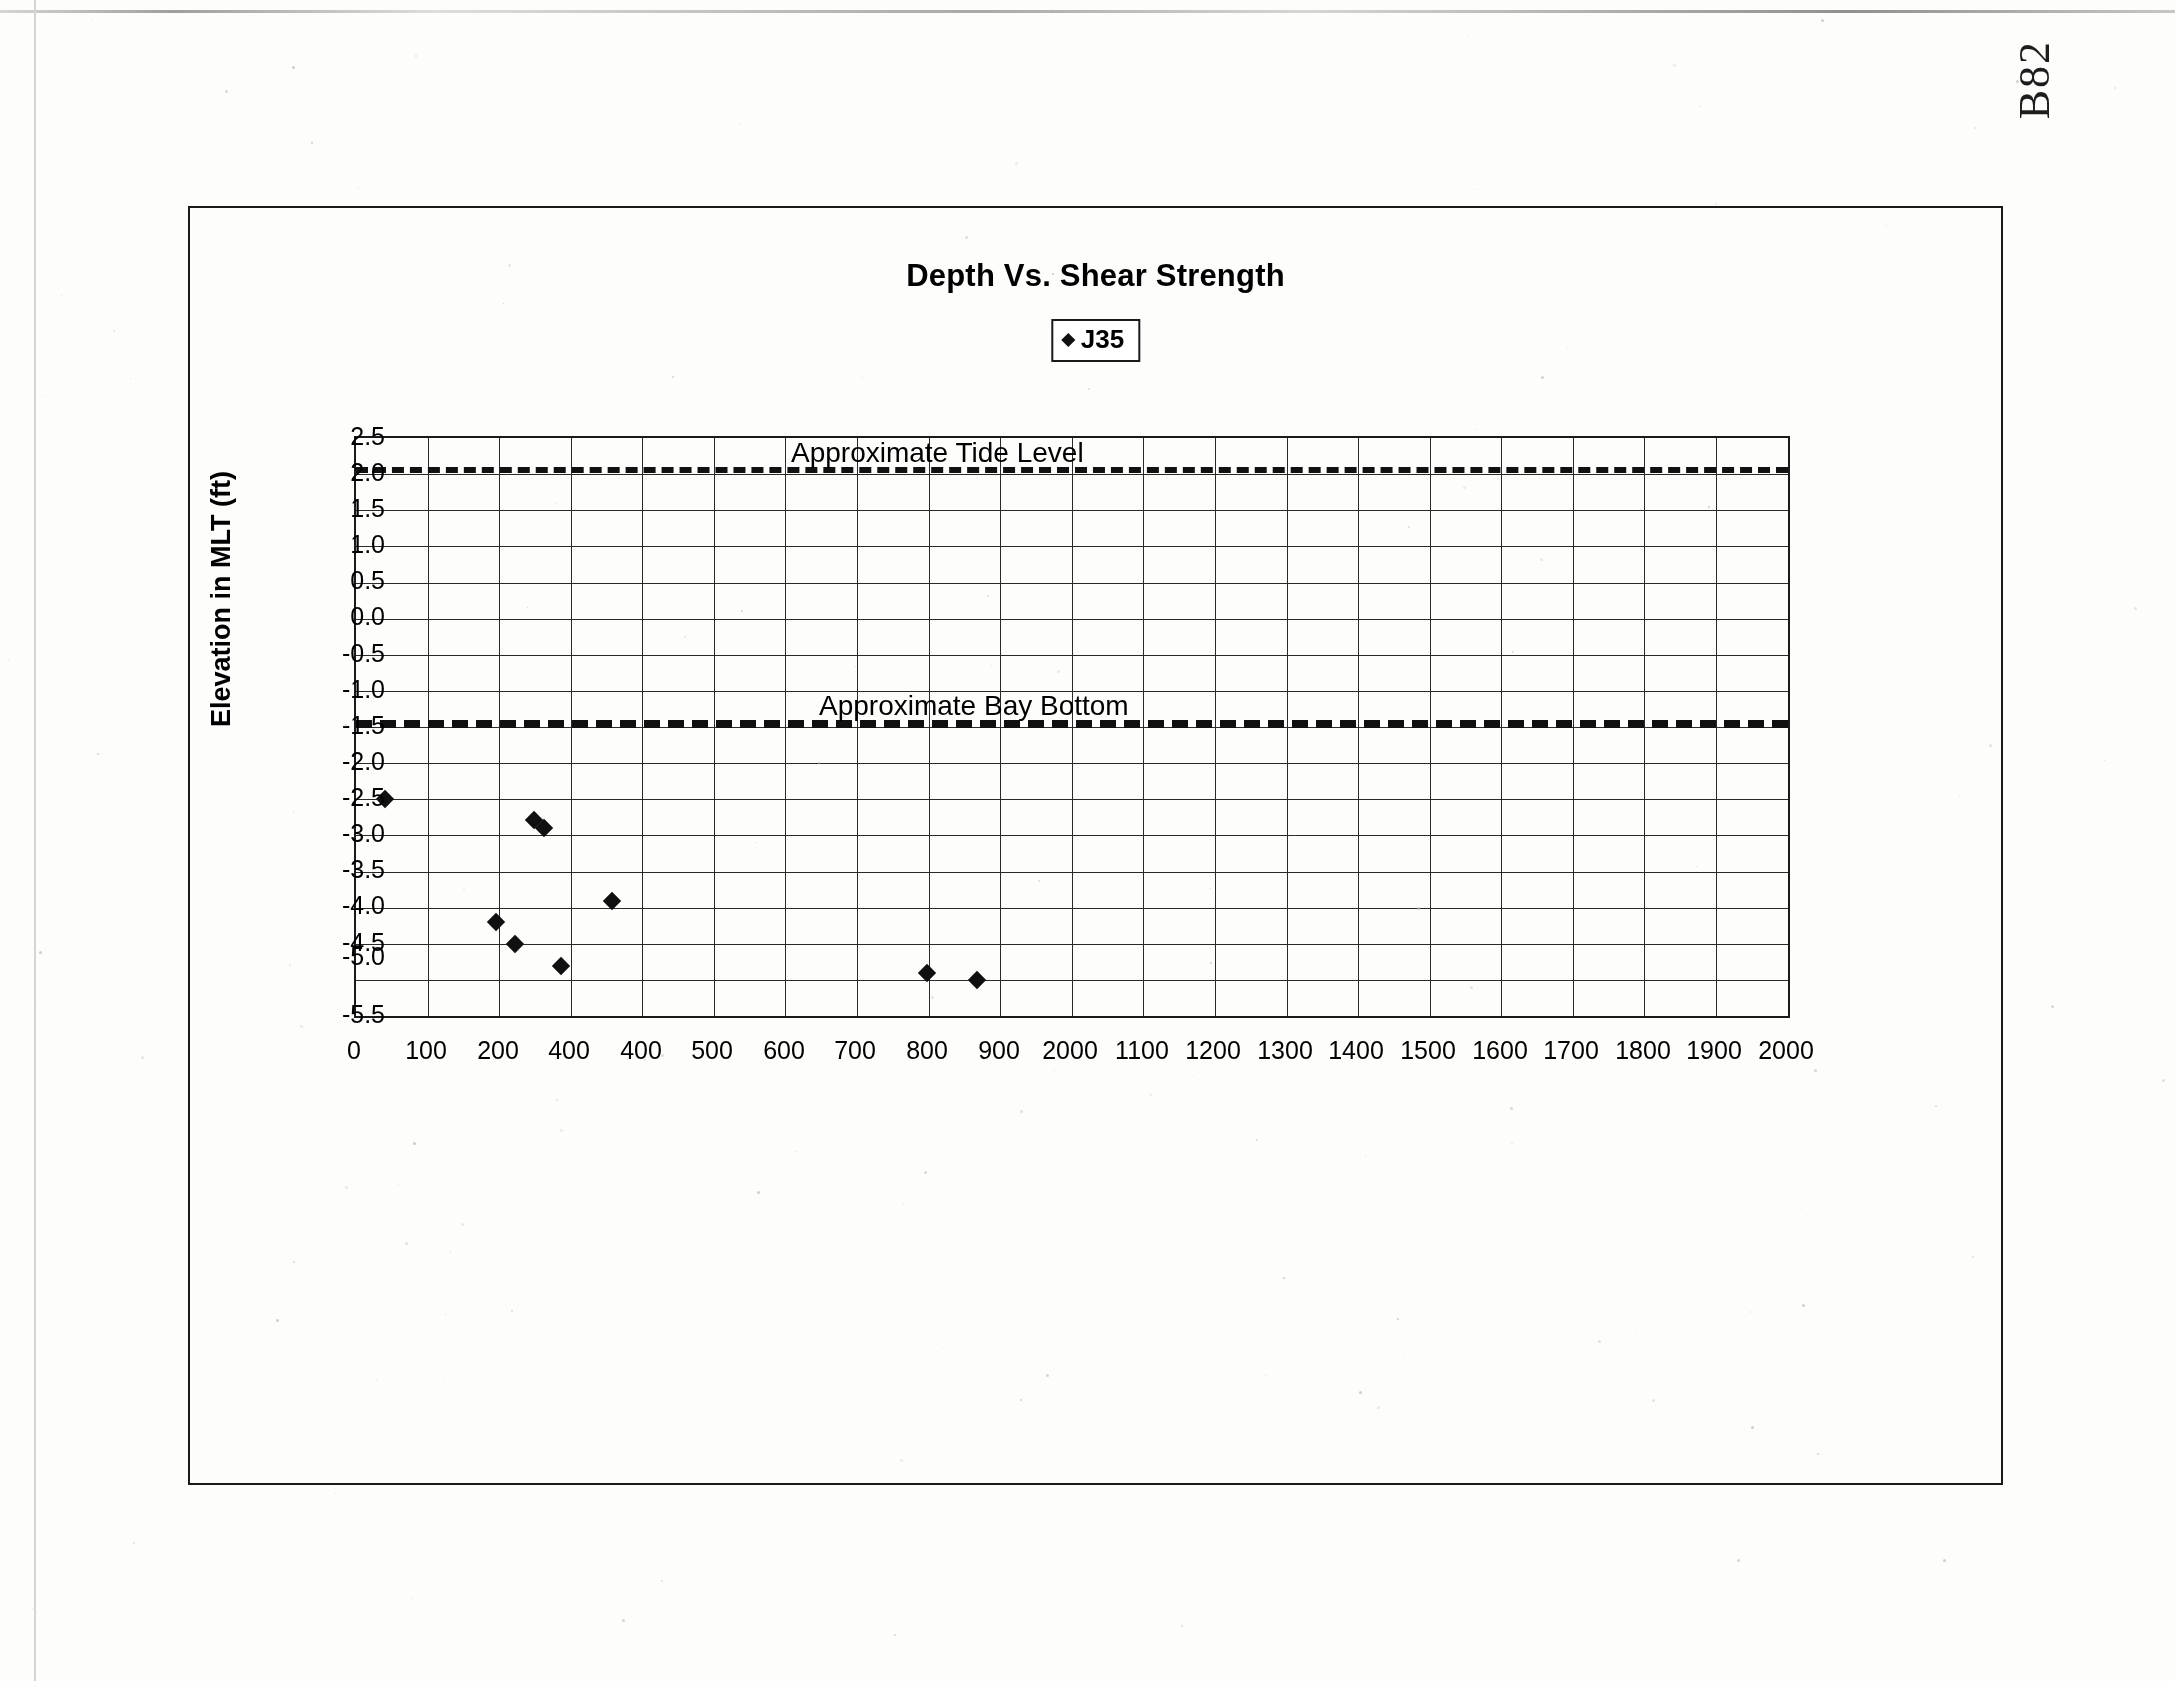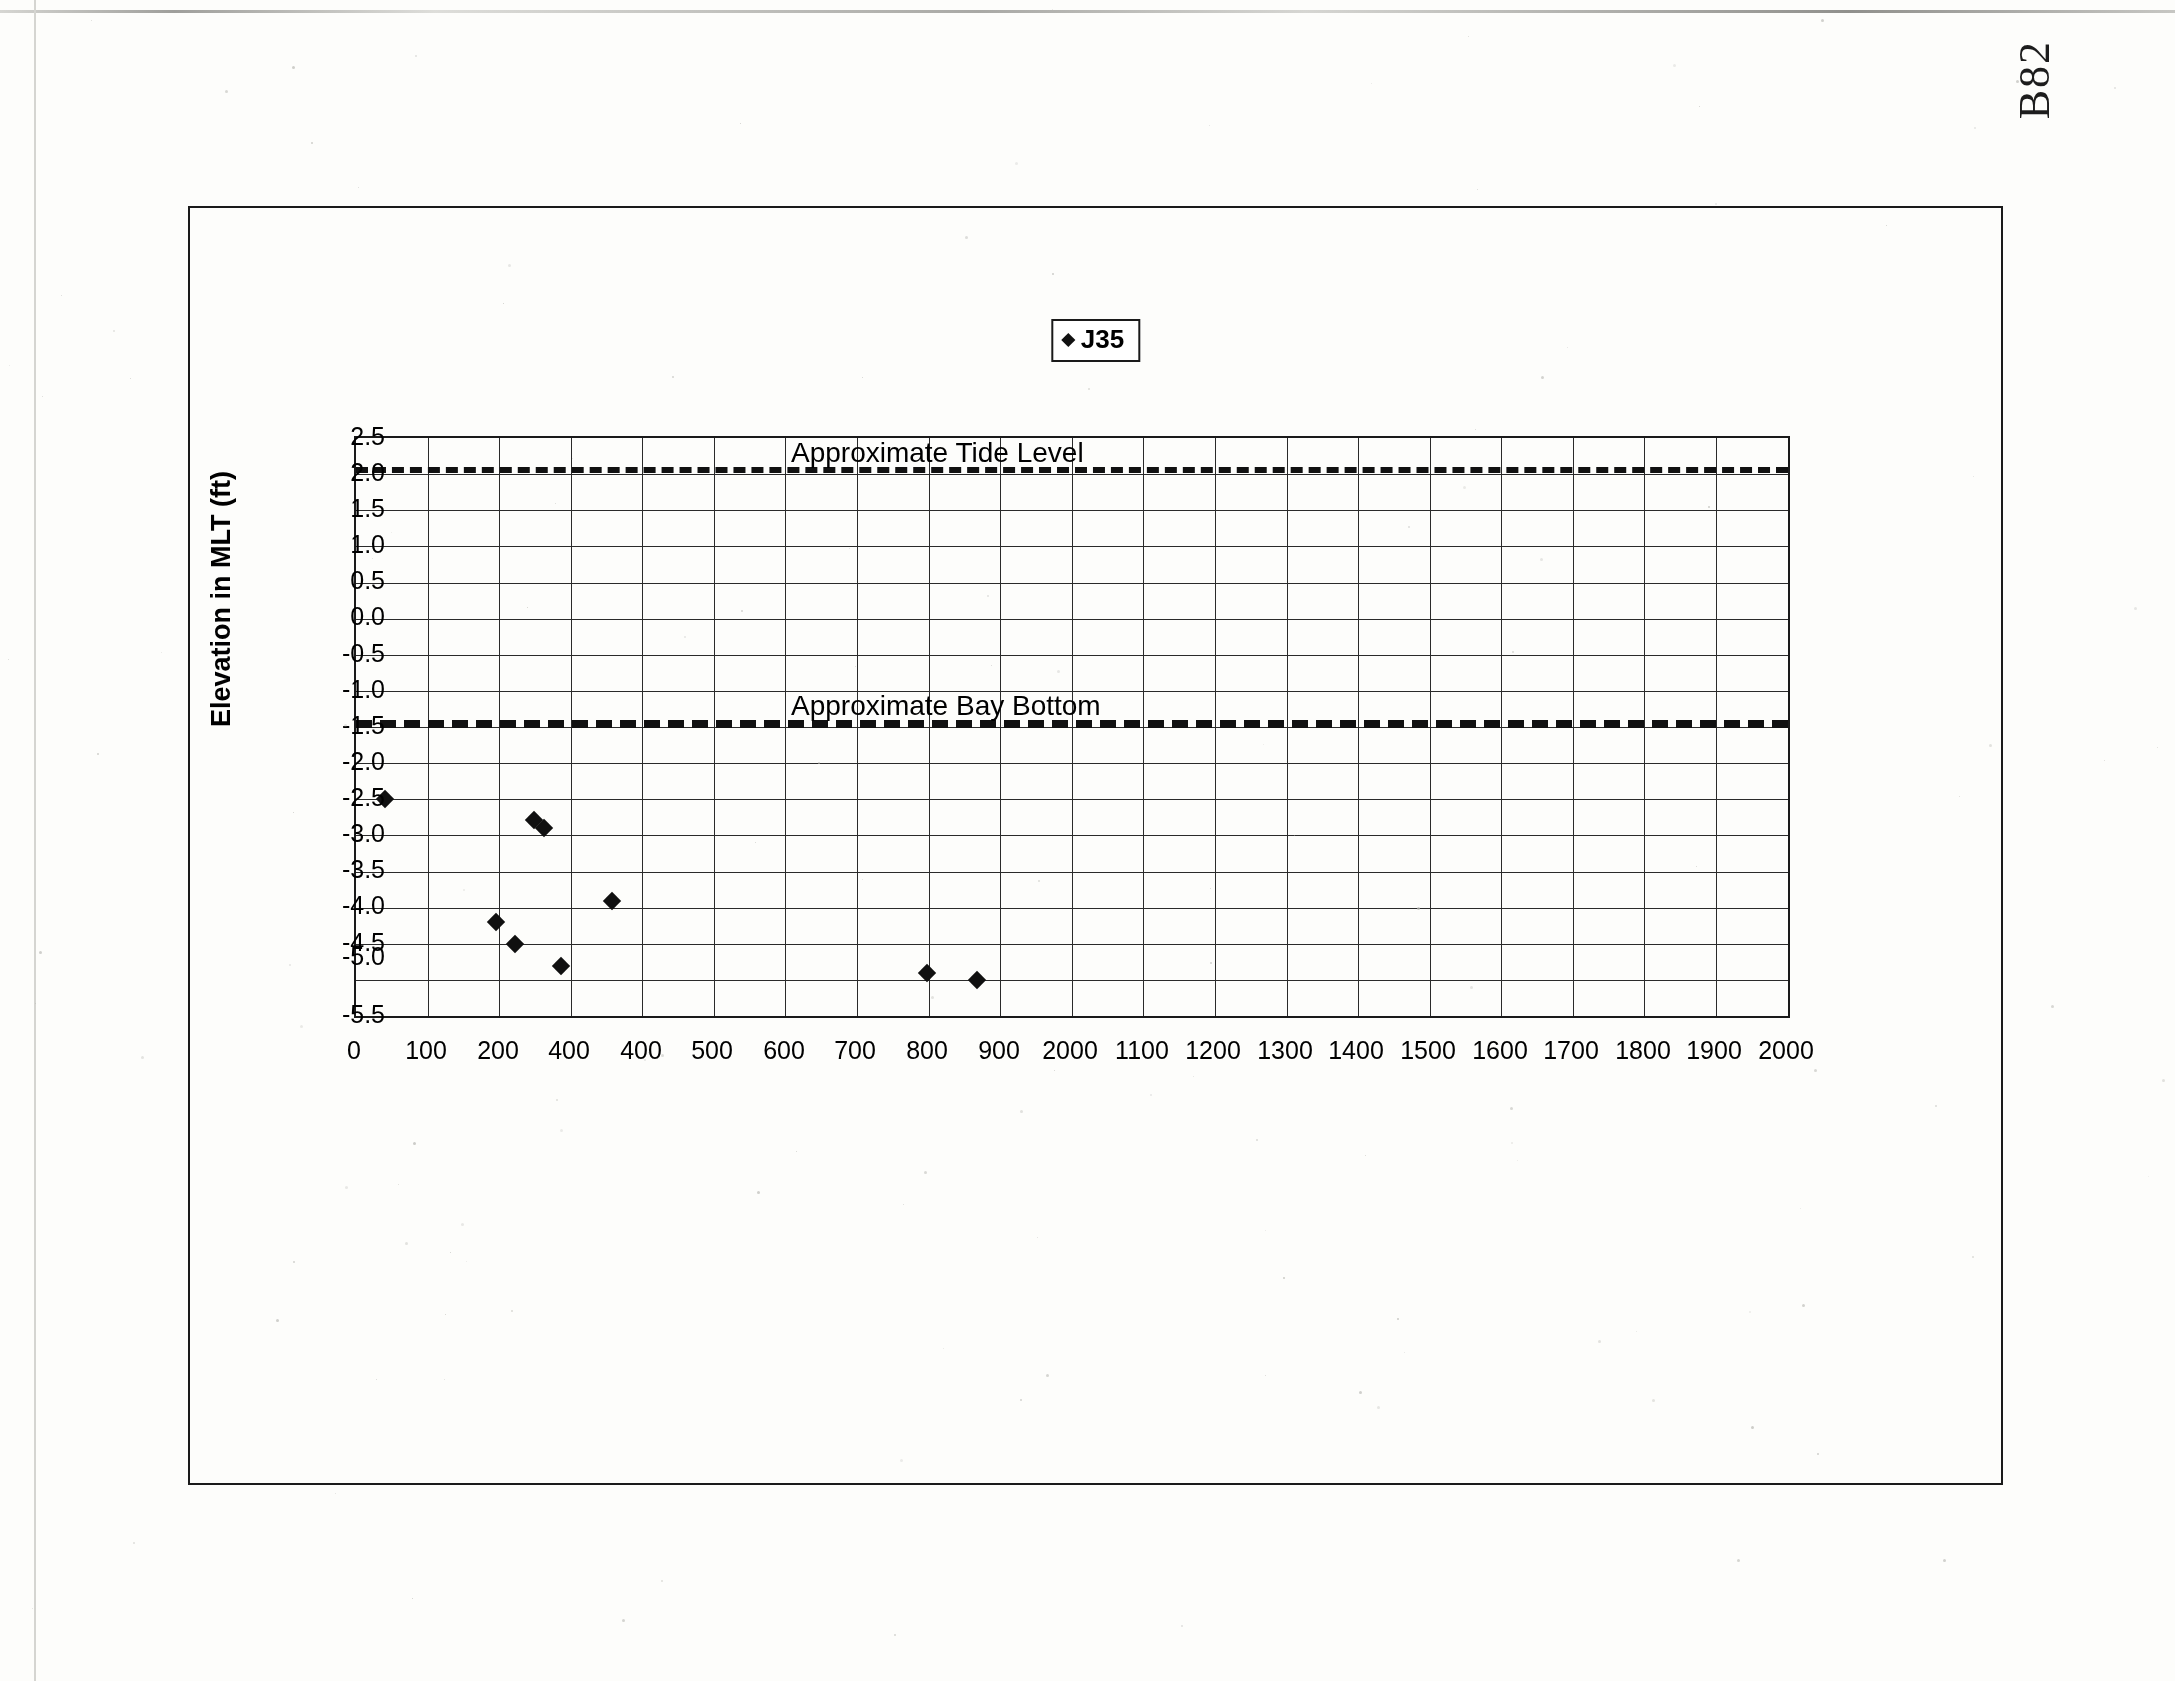--- a/index.html
+++ b/index.html
@@ -188,20 +188,21 @@
 <body>
 
 <div id="page">
   <div id="scan-top-edge"></div>
   <div id="scan-left-edge"></div>
 
   <div id="page-mark">B82</div>
 
   <div id="figure-frame">
 
+    <div id="chart-title">Depth Vs. Shear Strength</div>
 
     <div id="legend-box">
       <span id="legend-marker"></span>
       <span id="legend-label">J35</span>
     </div>
 
     <div id="y-axis-title">Elevation in MLT (ft)</div>
 
     <div id="plot-area">
         <div class="grid-v" style="left: 72px;"></div>
@@ -282,21 +283,21 @@
       <div class="xtick-label" style="left: 1023px;">1200</div>
       <div class="xtick-label" style="left: 1095px;">1300</div>
       <div class="xtick-label" style="left: 1166px;">1400</div>
       <div class="xtick-label" style="left: 1238px;">1500</div>
       <div class="xtick-label" style="left: 1310px;">1600</div>
       <div class="xtick-label" style="left: 1381px;">1700</div>
       <div class="xtick-label" style="left: 1453px;">1800</div>
       <div class="xtick-label" style="left: 1524px;">1900</div>
       <div class="xtick-label" style="left: 1596px;">2000</div>
       <div class="ref-label" style="left: 601px; top: 229px;">Approximate Tide Level</div>
-      <div class="ref-label" style="left: 601px; top: 482px;">Approximate Bay Bottom</div>
+      <div class="ref-label" style="left: 629px; top: 482px;">Approximate Bay Bottom</div>
     </div>
 <div class="speck" style="width: 3px; height: 3px; left: 1751px; top: 1426px; opacity: 0.7;"></div>
     <div class="speck" style="width: 1px; height: 1px; left: 398px; top: 1184px; opacity: 0.49;"></div>
     <div class="speck" style="width: 2px; height: 2px; left: 1210px; top: 962px; opacity: 0.63;"></div>
     <div class="speck" style="width: 3px; height: 3px; left: 1015px; top: 162px; opacity: 0.25;"></div>
     <div class="speck" style="width: 3px; height: 3px; left: 661px; top: 1054px; opacity: 0.49;"></div>
     <div class="speck" style="width: 1px; height: 1px; left: 740px; top: 123px; opacity: 0.72;"></div>
     <div class="speck" style="width: 1px; height: 1px; left: 1696px; top: 866px; opacity: 0.61;"></div>
     <div class="speck" style="width: 1px; height: 1px; left: 1371px; top: 83px; opacity: 0.32;"></div>
     <div class="speck" style="width: 1px; height: 1px; left: 412px; top: 1598px; opacity: 0.75;"></div>

